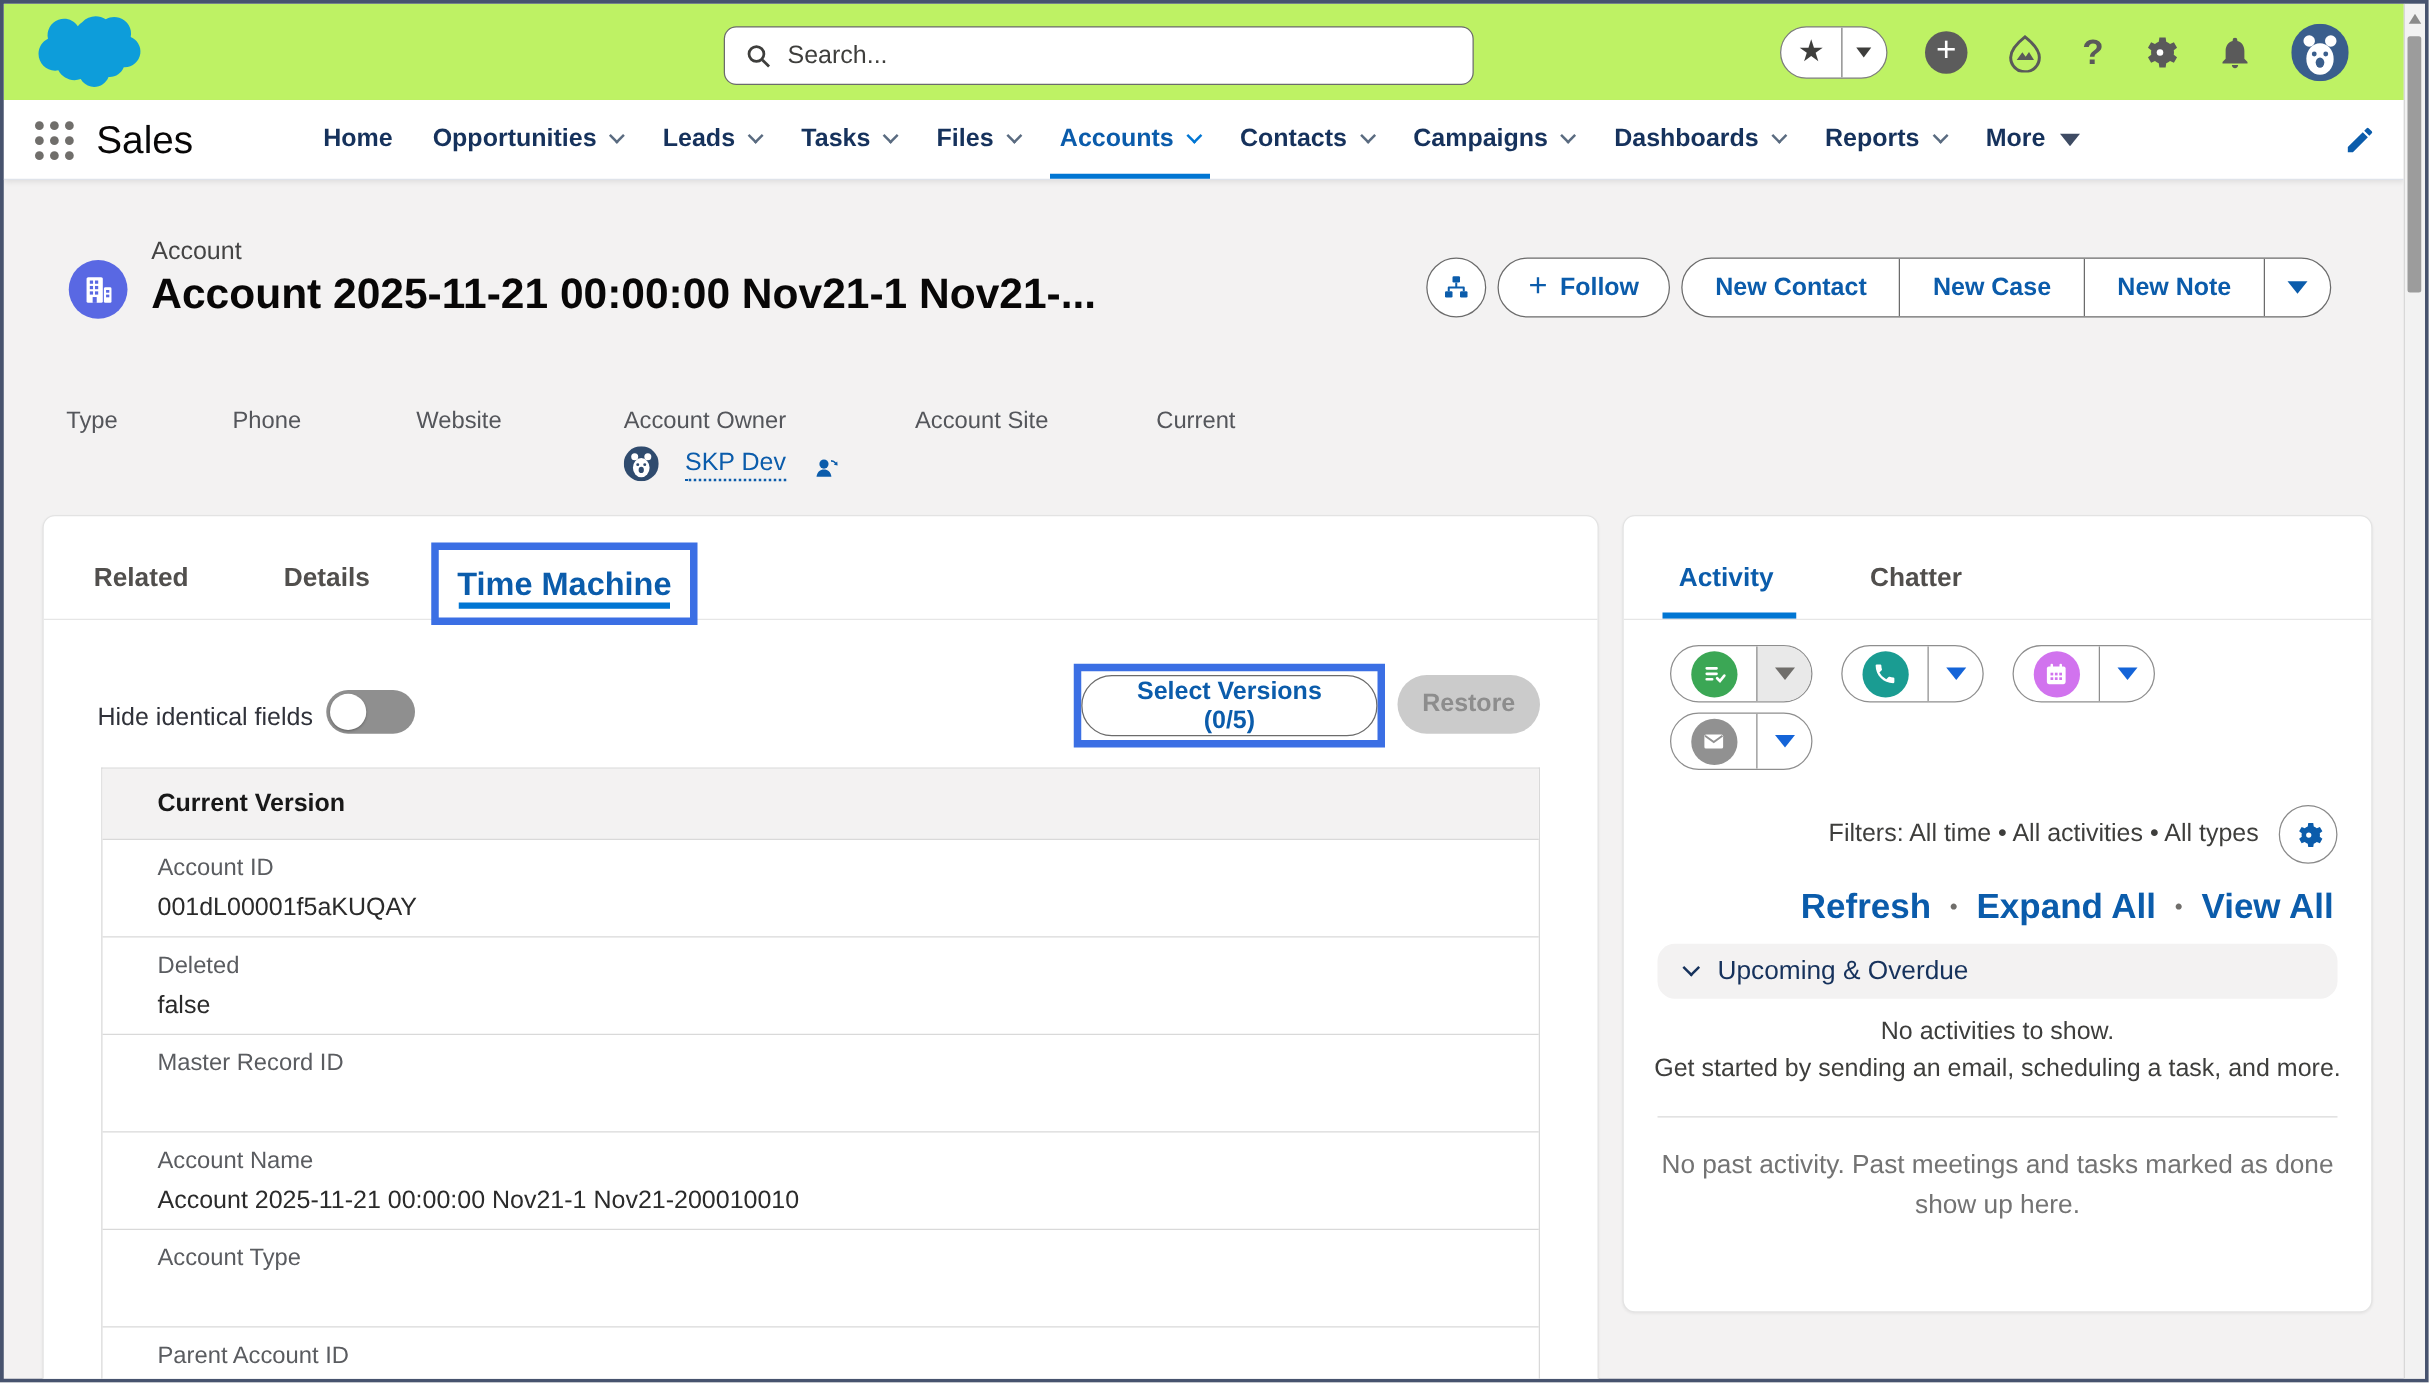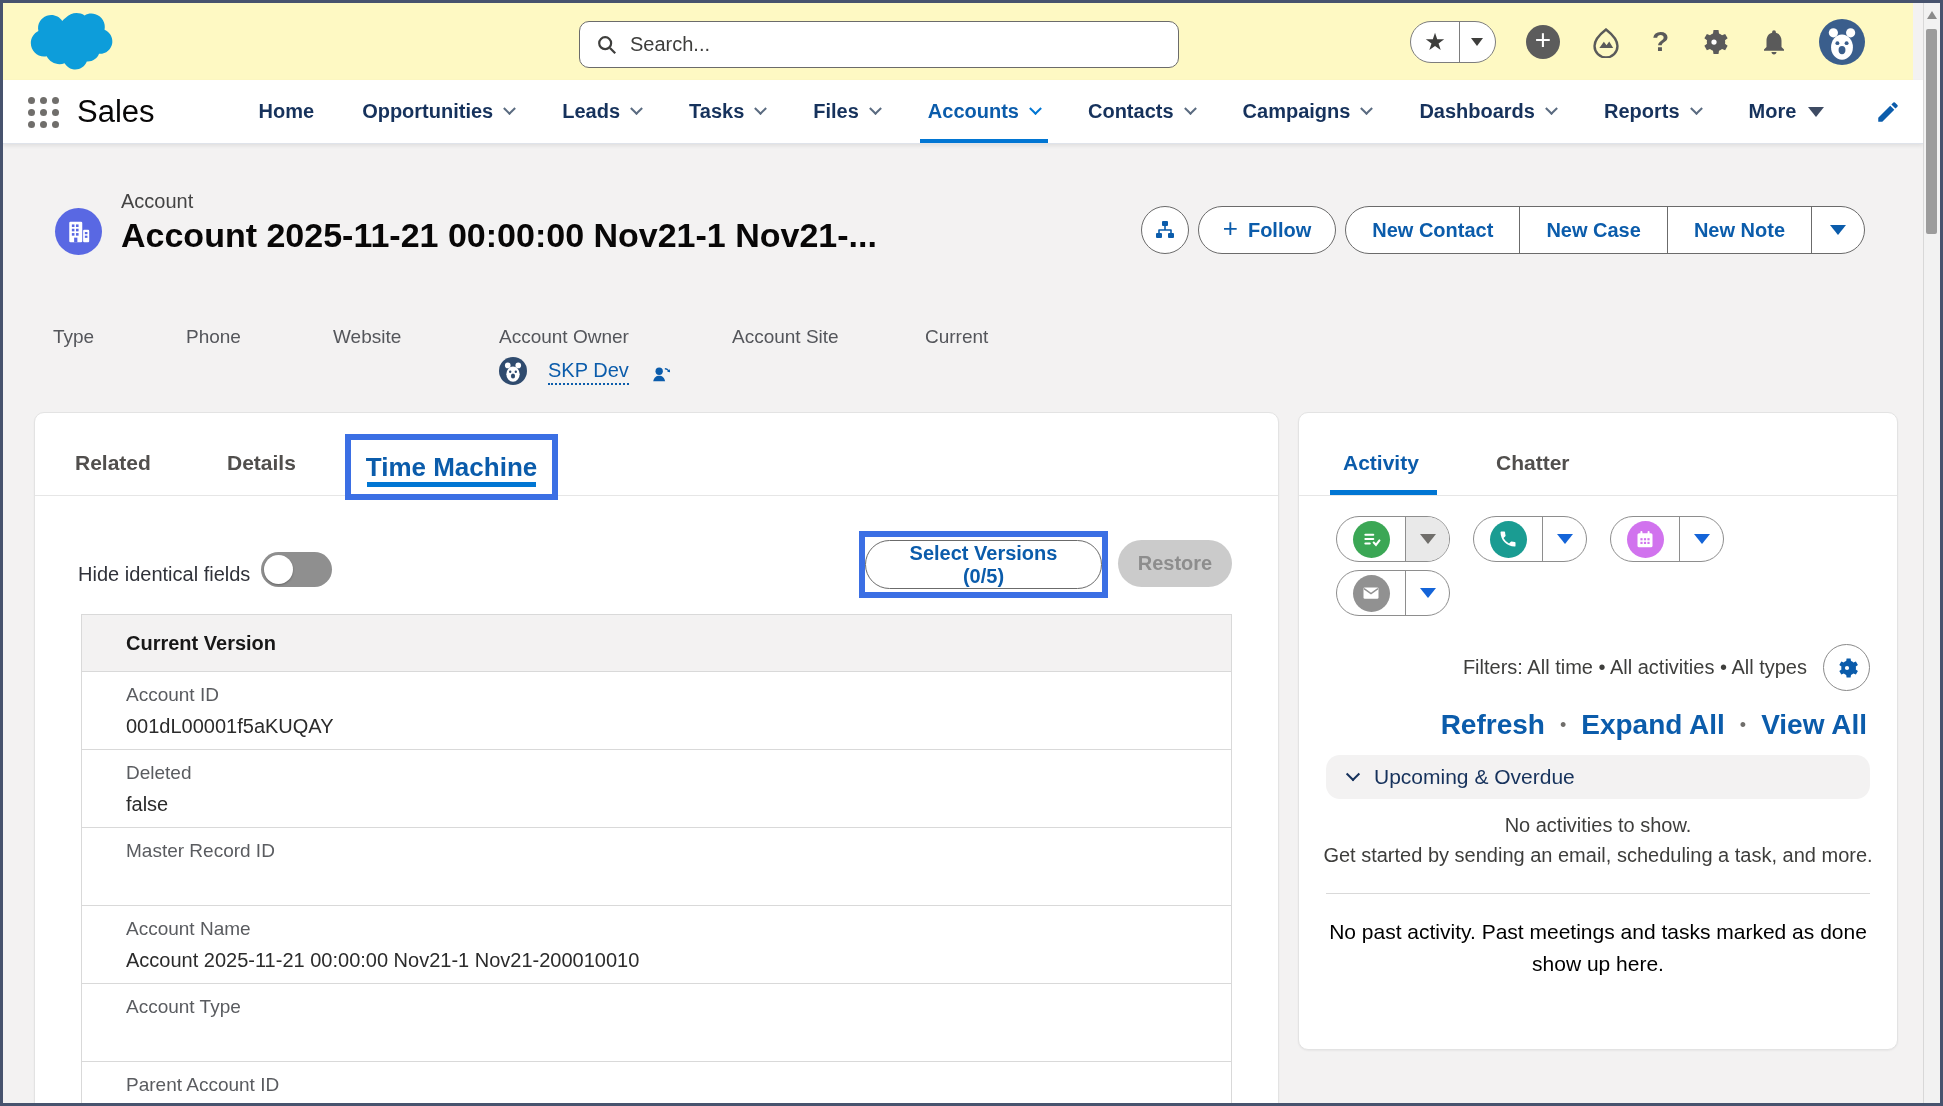--- a/index.html
+++ b/index.html
@@ -3,21 +3,21 @@
 <meta charset="utf-8">
 <style>
   * { margin:0; padding:0; box-sizing:border-box; }
   html,body { background:#e9e9e9; }
   body { font-family:"Liberation Sans", sans-serif; color:#181818; }
 
   .screen { position:relative; width:1943px; height:1106px; background:#f3f2f2;
             border:3px solid #47536e; overflow:hidden; }
 
   
-  .top-header { position:absolute; left:0; top:0; right:27px; height:77px; background:#fef9c3; }
+  .top-header { position:absolute; left:0; top:0; right:13px; height:77px; background:#bef264; }
   .sf-logo { position:absolute; left:26px; top:6px; width:88px; height:64px; }
 
   .search-box { position:absolute; left:576px; top:18px; width:600px; height:47px;
                 background:#fff; border:1.5px solid #6b6b6b; border-radius:10px;
                 display:flex; align-items:center; gap:12px; padding:0 16px; }
   .search-box input { border:none; outline:none; font-family:inherit; font-size:20px;
                       color:#2e2e2e; flex:1; background:transparent; }
   .search-box input::placeholder { color:#3e3e3c; }
 
   .header-icons { position:absolute; right:48px; top:0; height:77px;
@@ -46,21 +46,21 @@
               background:#9c9c9c; border-radius:2px; }
 
   
   .nav-bar { position:absolute; left:0; top:77px; right:17px; height:64px; background:#fff;
              border-bottom:1px solid #dfe3ea; box-shadow:0 2px 4px rgba(0,0,0,.08);
              display:flex; align-items:center; padding:0 22px; }
   .waffle { width:36px; height:36px; display:grid; grid-template-columns:repeat(3,1fr);
             grid-template-rows:repeat(3,1fr); gap:5px; padding:3px; margin-right:16px; }
   .waffle i { width:7px; height:7px; border-radius:50%; background:#706e6b; }
   .app-name { font-size:31px; color:#080707; margin-right:104px; }
-  .nav-tabs { display:flex; align-items:center; gap:48px; flex:1; height:100%; }
+  .nav-tabs { display:flex; align-items:center; gap:32px; flex:1; height:100%; }
   .nav-tab { position:relative; height:100%; display:flex; align-items:center; gap:12px;
              font-size:20px; font-weight:600; color:#16325c; cursor:pointer; white-space:nowrap; }
   .chev { display:inline-block; width:9px; height:9px; border-right:2.4px solid #5a6b80;
           border-bottom:2.4px solid #5a6b80; transform:rotate(45deg) translate(-2px,-2px); }
   .nav-tab.active { color:#0b5cab; }
   .nav-tab.active .chev { border-color:#0176d3; }
   .nav-tab.active::after { content:""; position:absolute; left:-8px; right:-8px; bottom:0;
                            height:4px; background:#0176d3; }
   .tri-more { width:0; height:0; border-left:8px solid transparent; border-right:8px solid transparent;
               border-top:10px solid #3e4b63; }
@@ -165,21 +165,21 @@
   .chev-navy { width:10px; height:10px; border-right:2.6px solid #16325c;
                border-bottom:2.6px solid #16325c; transform:rotate(45deg) translate(-2px,-2px); }
   .section-title { font-size:21px; color:#16325c; }
 
   .empty-1 { position:absolute; left:0; right:0; top:401px; text-align:center;
              font-size:20px; color:#3e3e3c; }
   .empty-2 { position:absolute; left:0; right:0; top:431px; text-align:center;
              font-size:20px; color:#3e3e3c; }
   .act-divider { position:absolute; left:27px; right:27px; top:480px; height:1px; background:#d9d9d9; }
   .past-text { position:absolute; left:28px; right:28px; top:503px; text-align:center;
-               font-size:21px; line-height:1.5; color:#000000; }
+               font-size:21px; line-height:1.5; color:#737373; }
 </style>
 </head>
 <body>
 
 <div class="screen">
 
   <div class="top-header">
     <svg class="sf-logo" viewBox="0 0 60 44">
       <path fill="#0d9dda" d="M25 6c3.5-3.7 8.8-4.3 13-1.6 2.2-1.3 4.9-1.6 7.4-.8 4.6 1.4 7.3 6 6.3 10.6 3.6 1.5 5.8 5.2 5.3 9.1-.6 4.5-4.6 7.8-9.1 7.5-1.3 3.4-4.7 5.6-8.4 5.3-1.5 3.9-5.6 6.2-9.7 5.3-2.4-.5-4.4-2-5.6-4.1-4.7 1.7-10-.3-12.3-4.8-.6.1-1.2.2-1.8.2C5.1 32.7 1 28.5 1 23.4c0-3.6 2.1-6.8 5.2-8.3-1-4.4 1.5-8.9 5.8-10.4 4-1.4 8.3.1 10.6 3.5.7-.9 1.5-1.6 2.4-2.2z"></path>
     </svg>

